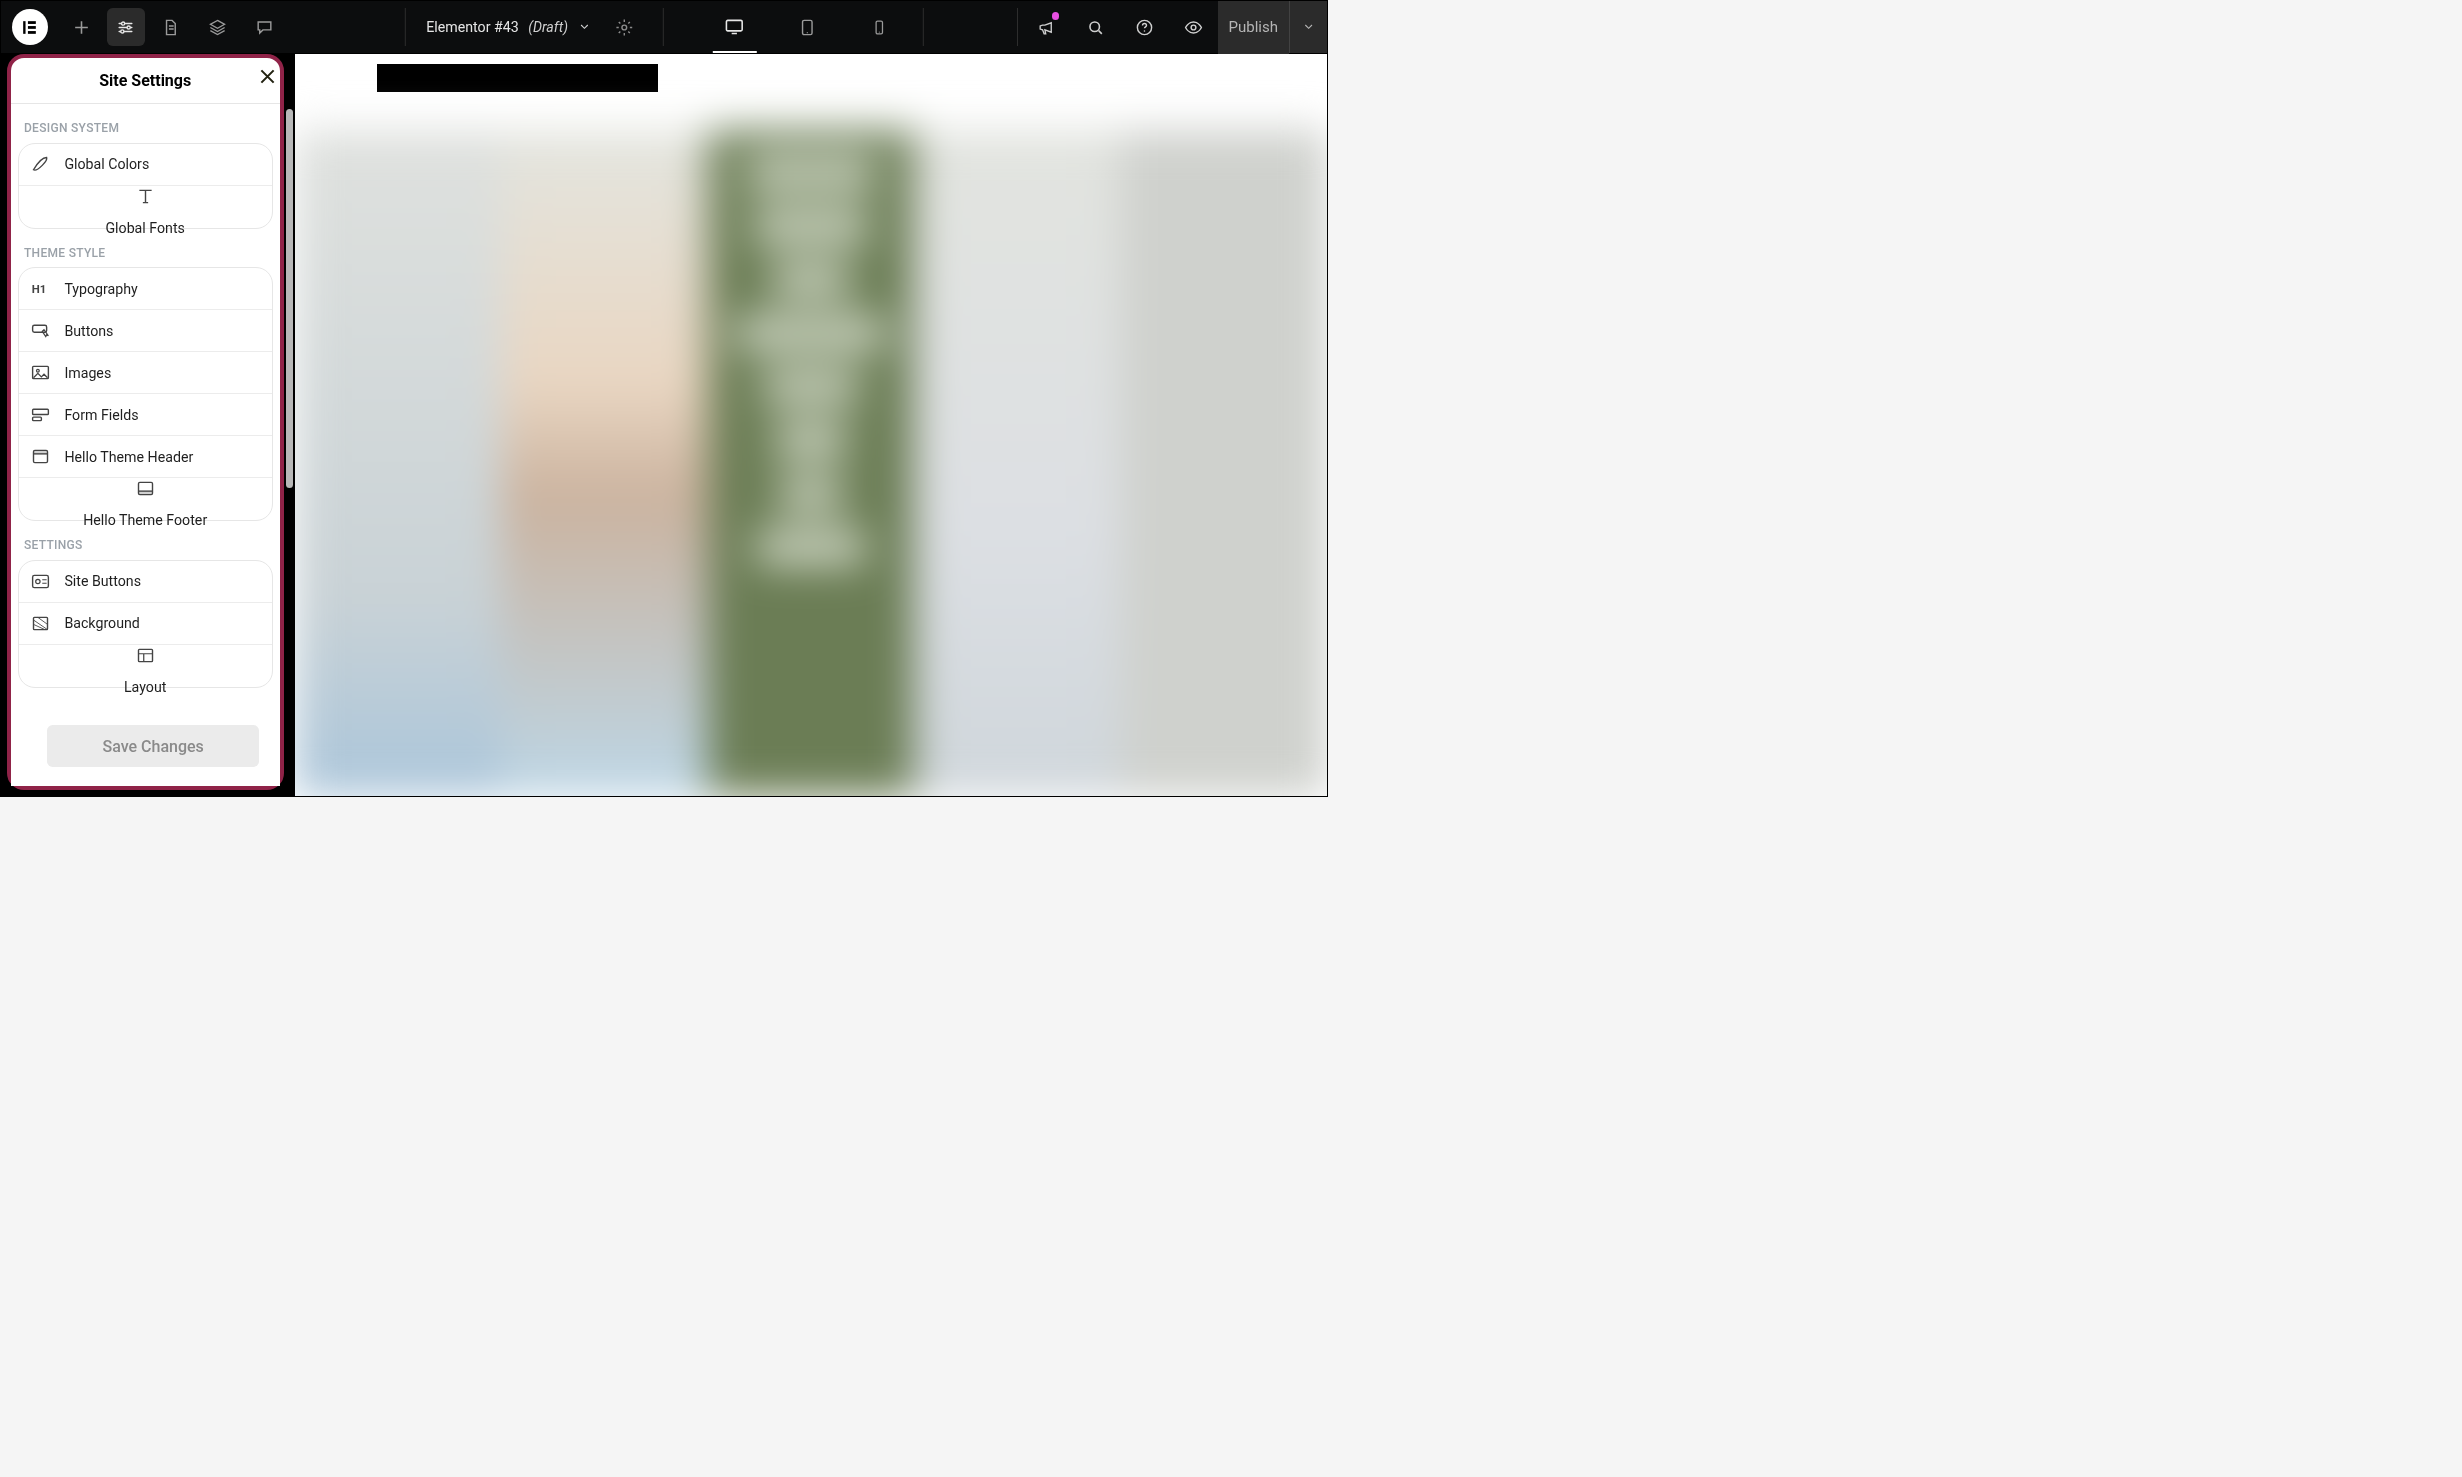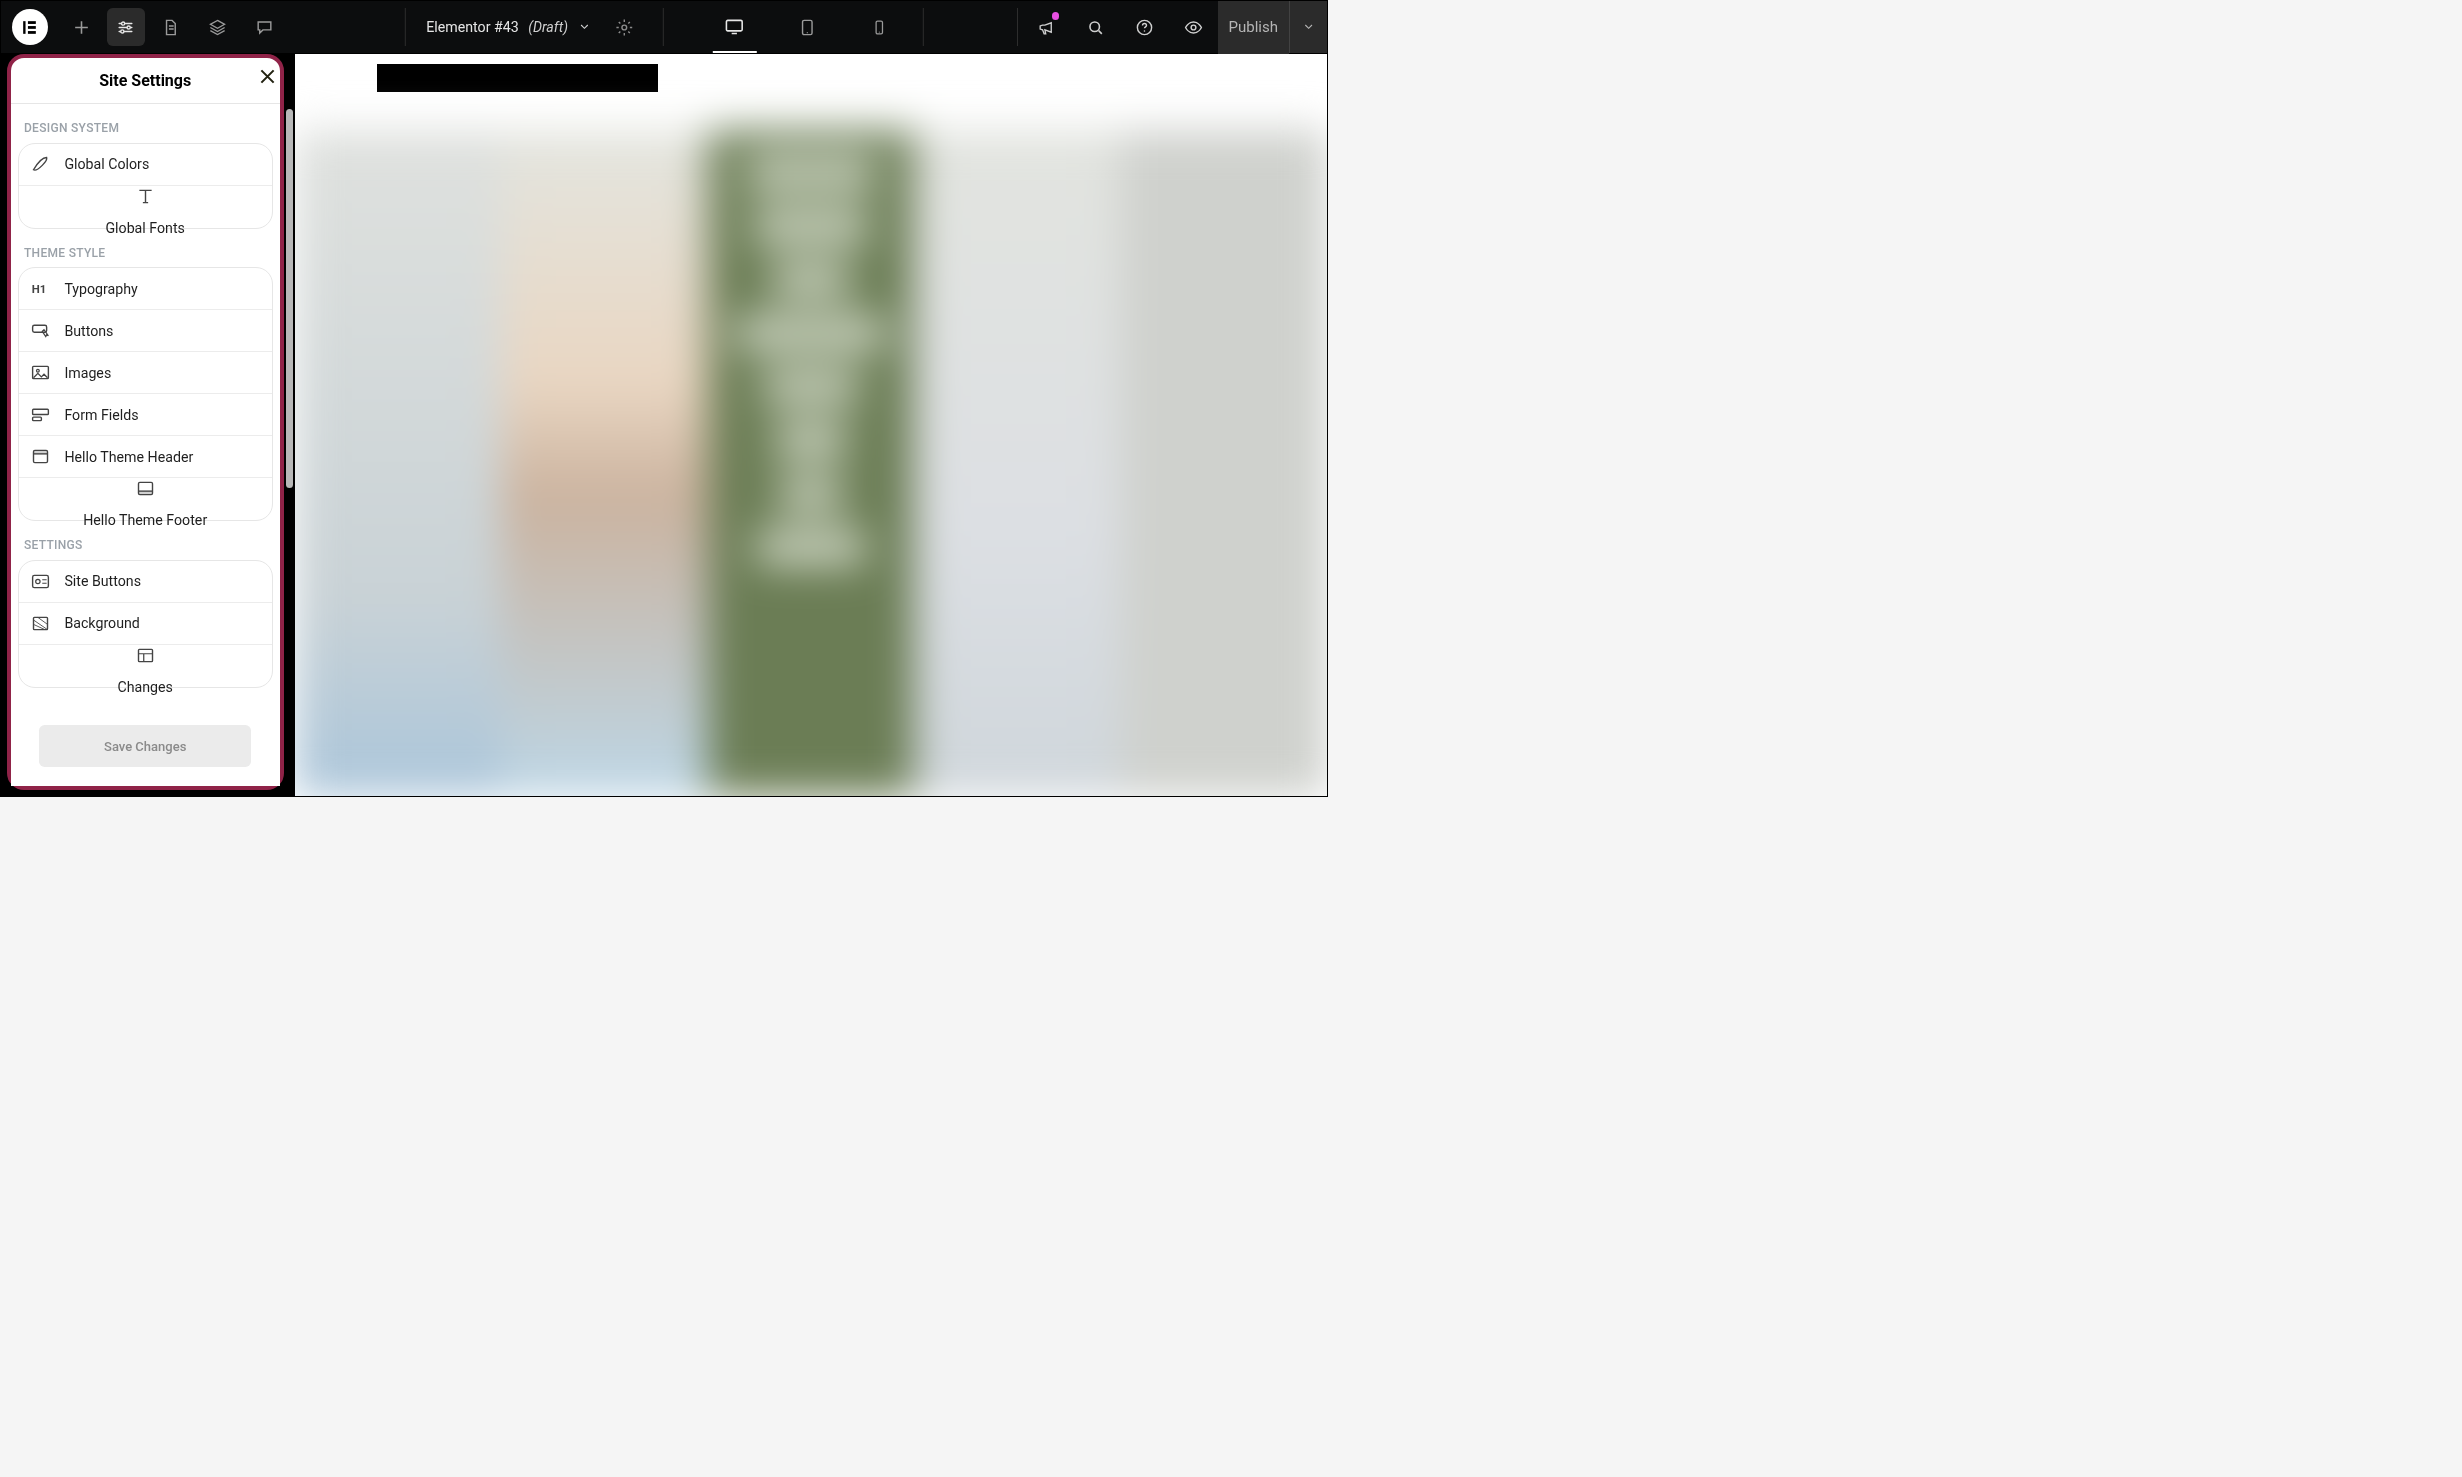--- a/index.html
+++ b/index.html
@@ -32,21 +32,21 @@
   .panel-head{ height:46px; display:flex; align-items:center; justify-content:center; border-bottom:0.9px solid #e6e6e6; position:relative;}
   .panel-head .title{ font-weight:700; font-size:16px;}
   .panel-head .close{ position:absolute; right:1.9px; top:7.6px; font-size:23px; color:#902348; font-weight:bold;}
   .panel-body{ flex:1; overflow-y:auto; padding:0 0 9.5px 0;}
   .section-label{ font-size:12px; letter-spacing:0.3px; color:#9aa1a8; padding:17px 13.3px 7.6px 13.3px; font-weight:500;}
   .list{ border:0.9px solid #e6e6e6; border-radius:17px; margin:0 7px;}
   .row{ display:flex; align-items:center; height:42px; padding:0 11.4px; border-bottom:0.9px solid #ececec; gap:13.3px; font-size:14.2px; color:#1f1f1f;}
   .row:last-child{ border-bottom:none;flex-direction:column;}
   .row .ricon{ width:21px; height:21px; display:flex; align-items:center; justify-content:center; color:#444;}
   .panel-foot{ padding:19px 28.5px 19px 28.5px; background:#fff;}
-  .save-btn{ width:100%; height:42px; background:#ebebeb; border:none; border-radius:5.7px; color:#8a8a8a; font-size:13px; font-weight:500;}
+  .save-btn{ width:100%; height:42px; background:#ebebeb; border:none; border-radius:5.7px; color:#8a8a8a; font-size:16px; font-weight:500;margin-left:8px;}
 
   
   .scroll-hint{ position:absolute; top:108px; left:285px; width:6.6px; height:379px; background:#b8b8b8; border-radius:3.8px; z-index:4;}
 
   
   .stage{ position:absolute; top:53px; left:294px; right:0; bottom:0; background:#fff; overflow:hidden;}
   .blackbar{ position:absolute; top:9.5px; left:82px; width:281px; height:28.5px; background:#000;}
   .blurwrap{ position:absolute; top:76px; left:0; right:0; bottom:0; filter:blur(21px); display:flex;}
   .bcol{ flex:1;}
   .bcol.a{ background:linear-gradient(180deg,#dfe1de 0%, #c9d2d6 70%, #aac5da 100%);} 
@@ -298,21 +298,21 @@
             </span>
           <span>Background</span>
         </div>
         <div class="row">
           <span class="ricon">
               <svg viewBox="0 0 24 24" width="21" height="21">
                 <rect x="4" y="5" width="16" height="14" rx="1" fill="none" stroke="#444" stroke-width="1.6"></rect>
                 <path d="M4 10h16M10 10v9" stroke="#444" stroke-width="1.4"></path>
               </svg>
             </span>
-          <span>Changes</span>
+          <span>Layout</span>
         </div>
       </div>
     </div>
 
     <div class="panel-foot">
       <button class="save-btn">
         <span>Save Changes</span>
       </button>
     </div>
   </div>

